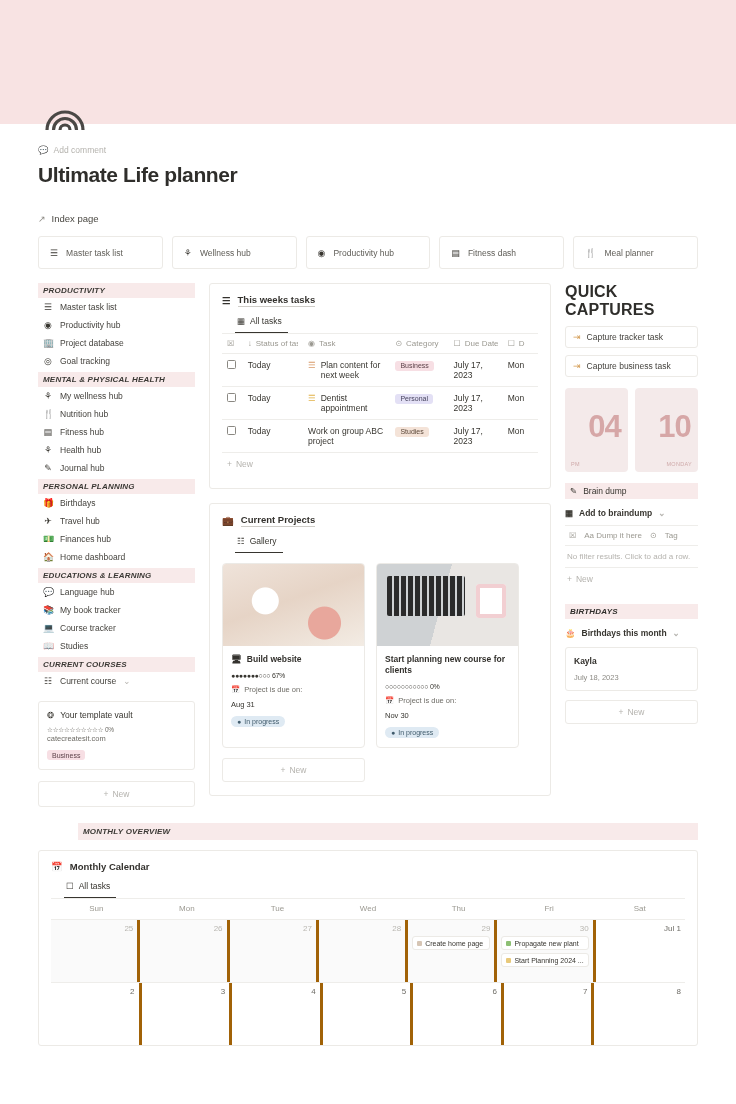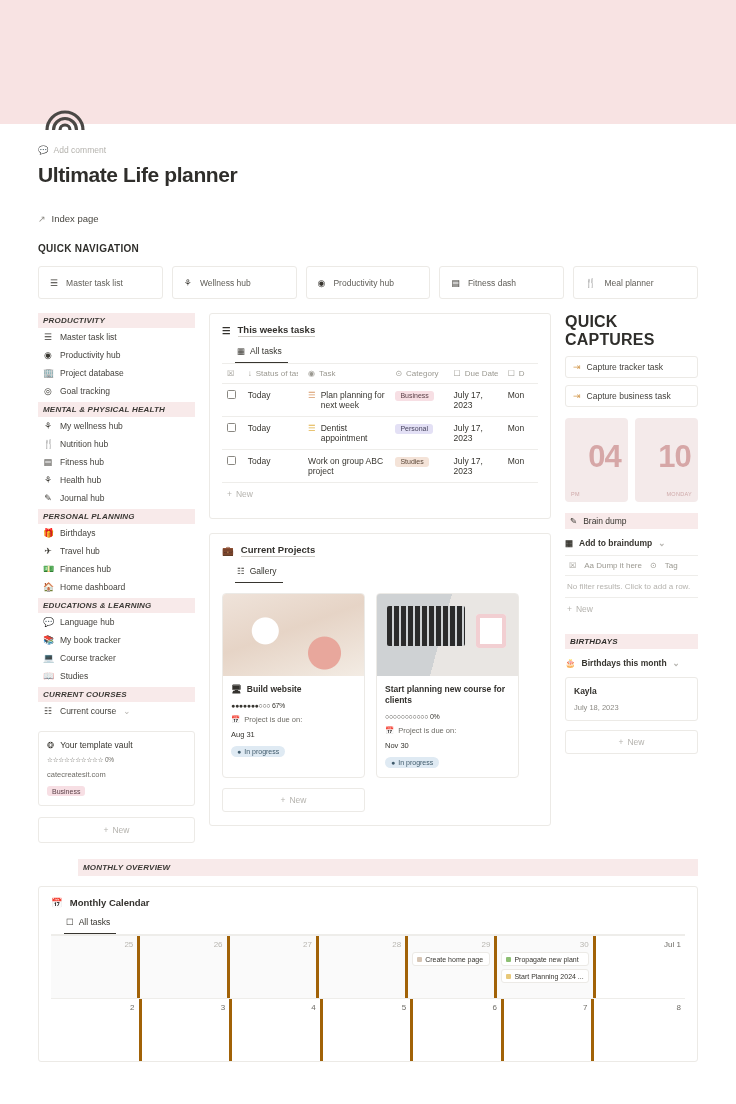--- a/index.html
+++ b/index.html
@@ -47,21 +47,21 @@
     background: #f8eaea; font-size: 8px; font-style: italic; font-weight: bold;
     letter-spacing: 0.2px; padding: 3px 5px; color: #3b3935; margin-top: 2px;
   }
   .side-head.first { margin-top: 0; }
   .side-item { display: flex; align-items: center; gap: 7px; padding: 4px 5px; font-size: 8.5px; color: #45433e; }
   .side-item .si-ico { width: 10px; text-align: center; font-size: 9px; color: #37352f; flex: none; }
 
   .vault-card { border: 1px solid #eceae6; border-radius: 3px; padding: 8px 8px 9px; margin-top: 11px; }
   .vault-title { display: flex; align-items: center; gap: 6px; font-size: 8.5px; color: #37352f; }
   .vault-stars { font-size: 6.5px; color: #6e6c66; letter-spacing: -0.2px; margin-top: 6px; }
-  .vault-url { font-size: 7.5px; color: #6e6c66; margin-top: 6px; }
+  .vault-url { font-size: 7.5px; color: #6e6c66; }
   .tag { display: inline-block; font-size: 7px; padding: 1.5px 5px; border-radius: 3px; margin-top: 7px; }
   .tag-business { background: #f7dfe4; color: #5c4249; }
   .tag-personal { background: #e3e0f5; color: #46435e; }
   .tag-studies  { background: #f4e3d8; color: #5b4739; }
 
   .new-box {
     border: 1px solid #eceae6; border-radius: 3px; margin-top: 11px; height: 26px;
     display: flex; align-items: center; justify-content: center; gap: 4px;
     font-size: 8.5px; color: #b5b3ae;
   }
@@ -176,21 +176,20 @@
   <div class="add-comment">
     <span>💬</span>
     <span>Add comment</span>
   </div>
   <div class="page-title">Ultimate Life planner</div>
   <div class="index-link">
     <span class="arrow">↗</span>
     <span>Index page</span>
   </div>
 
-  <div class="section-caps">QUICK NAVIGATION</div>
   <div class="quicknav">
     <div class="qn-card">
       <span class="qn-ico">☰</span>
       <span>Master task list</span>
     </div>
     <div class="qn-card">
       <span class="qn-ico">⚘</span>
       <span>Wellness hub</span>
     </div>
     <div class="qn-card">
@@ -372,21 +371,21 @@
                     <span>D</span>
                   </div>
                 </th>
           </tr>
           <tr>
             <td><span class="chk"></span></td>
             <td>Today</td>
             <td>
                   <div class="cell-wrap">
                     <span style="color:#d89a6a">☰</span>
-                    <span>Plan planning for next week</span>
+                    <span>Plan content for next week</span>
                   </div>
                 </td>
             <td><span class="tag tag-business" style="margin-top:0">Business</span></td>
             <td>July 17, 2023</td>
             <td>Mon</td>
           </tr>
           <tr>
             <td><span class="chk"></span></td>
             <td>Today</td>
             <td>
@@ -548,20 +547,29 @@
     </div>
     <div class="view-tabs">
       <div class="view-tab">
         <span>☐</span>
         <span>All tasks</span>
       </div>
     </div>
 
 
     <div class="cal-grid">
+      <div class="cal-dow">
+        <div>Sun</div>
+        <div>Mon</div>
+        <div>Tue</div>
+        <div>Wed</div>
+        <div>Thu</div>
+        <div>Fri</div>
+        <div>Sat</div>
+      </div>
       <div id="cal-weeks">
           <div class="cal-week">
             <div class="cal-cell out">
               <div class="cal-num">25</div>
             </div>
             <div class="cal-cell out">
               <div class="cal-num">26</div>
             </div>
             <div class="cal-cell out">
               <div class="cal-num">27</div>

